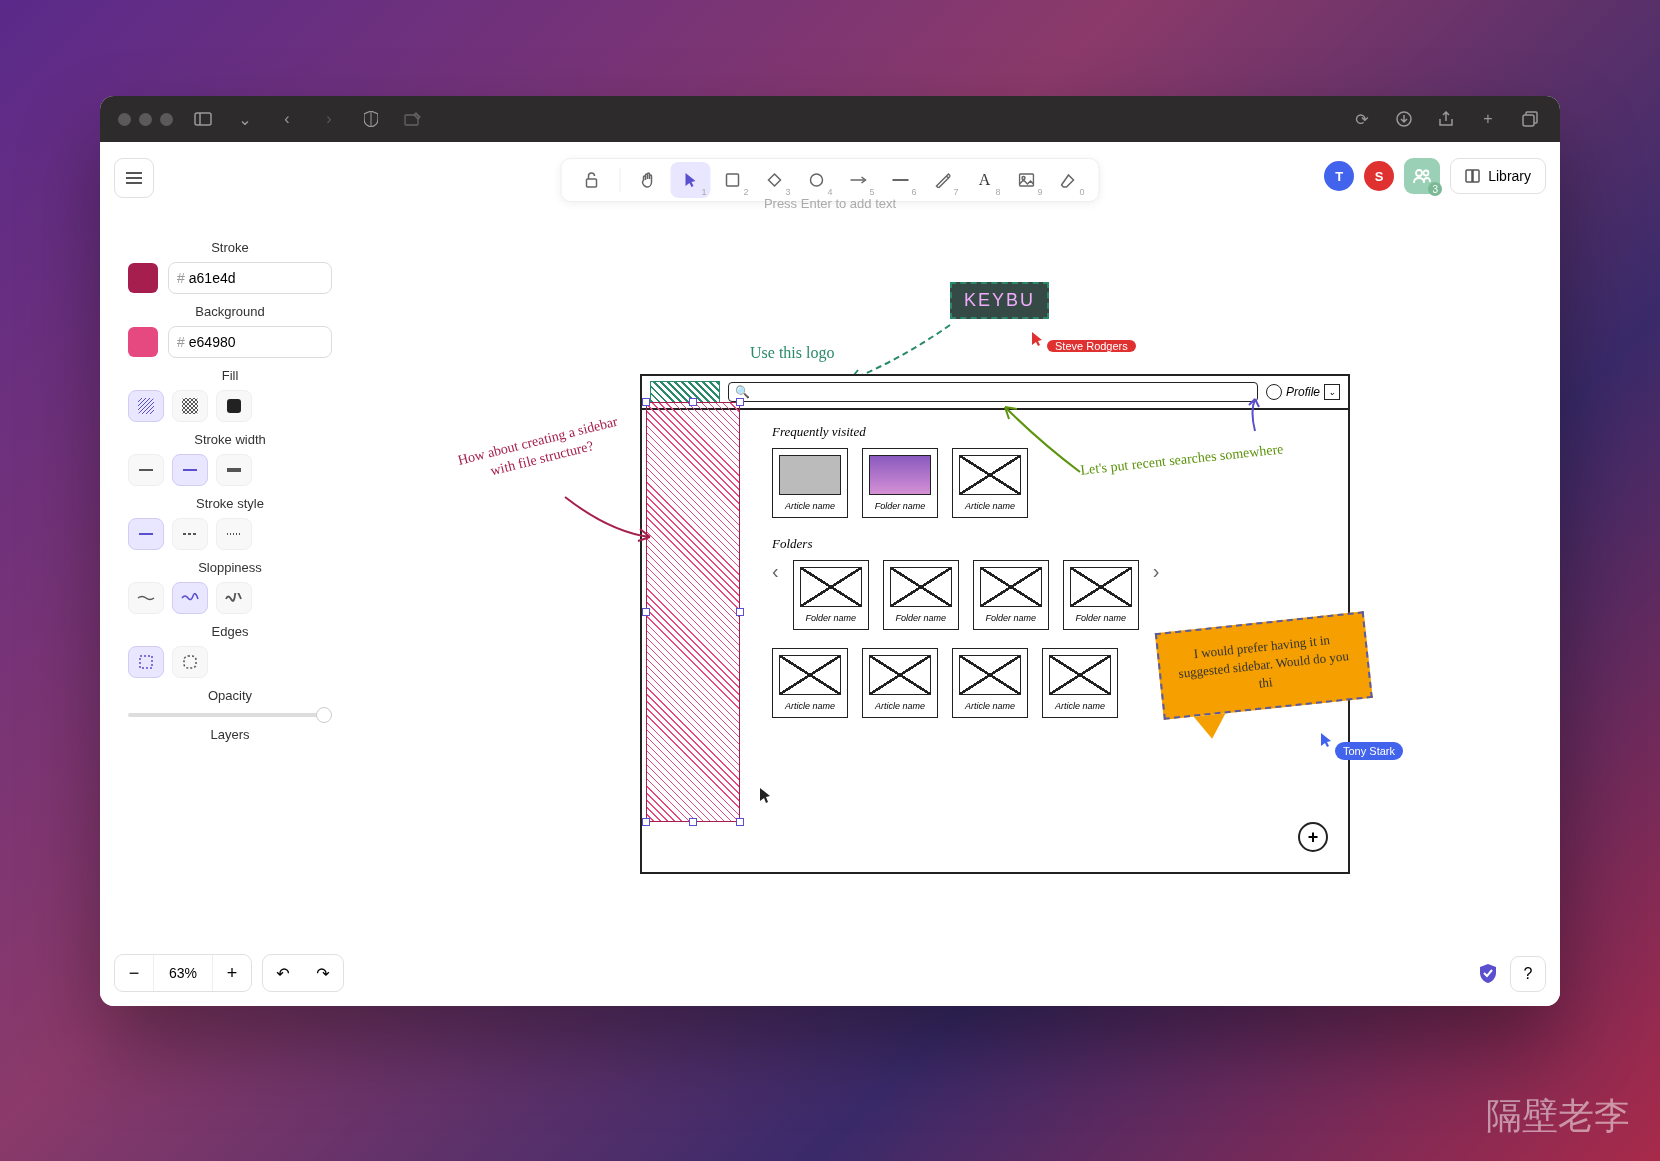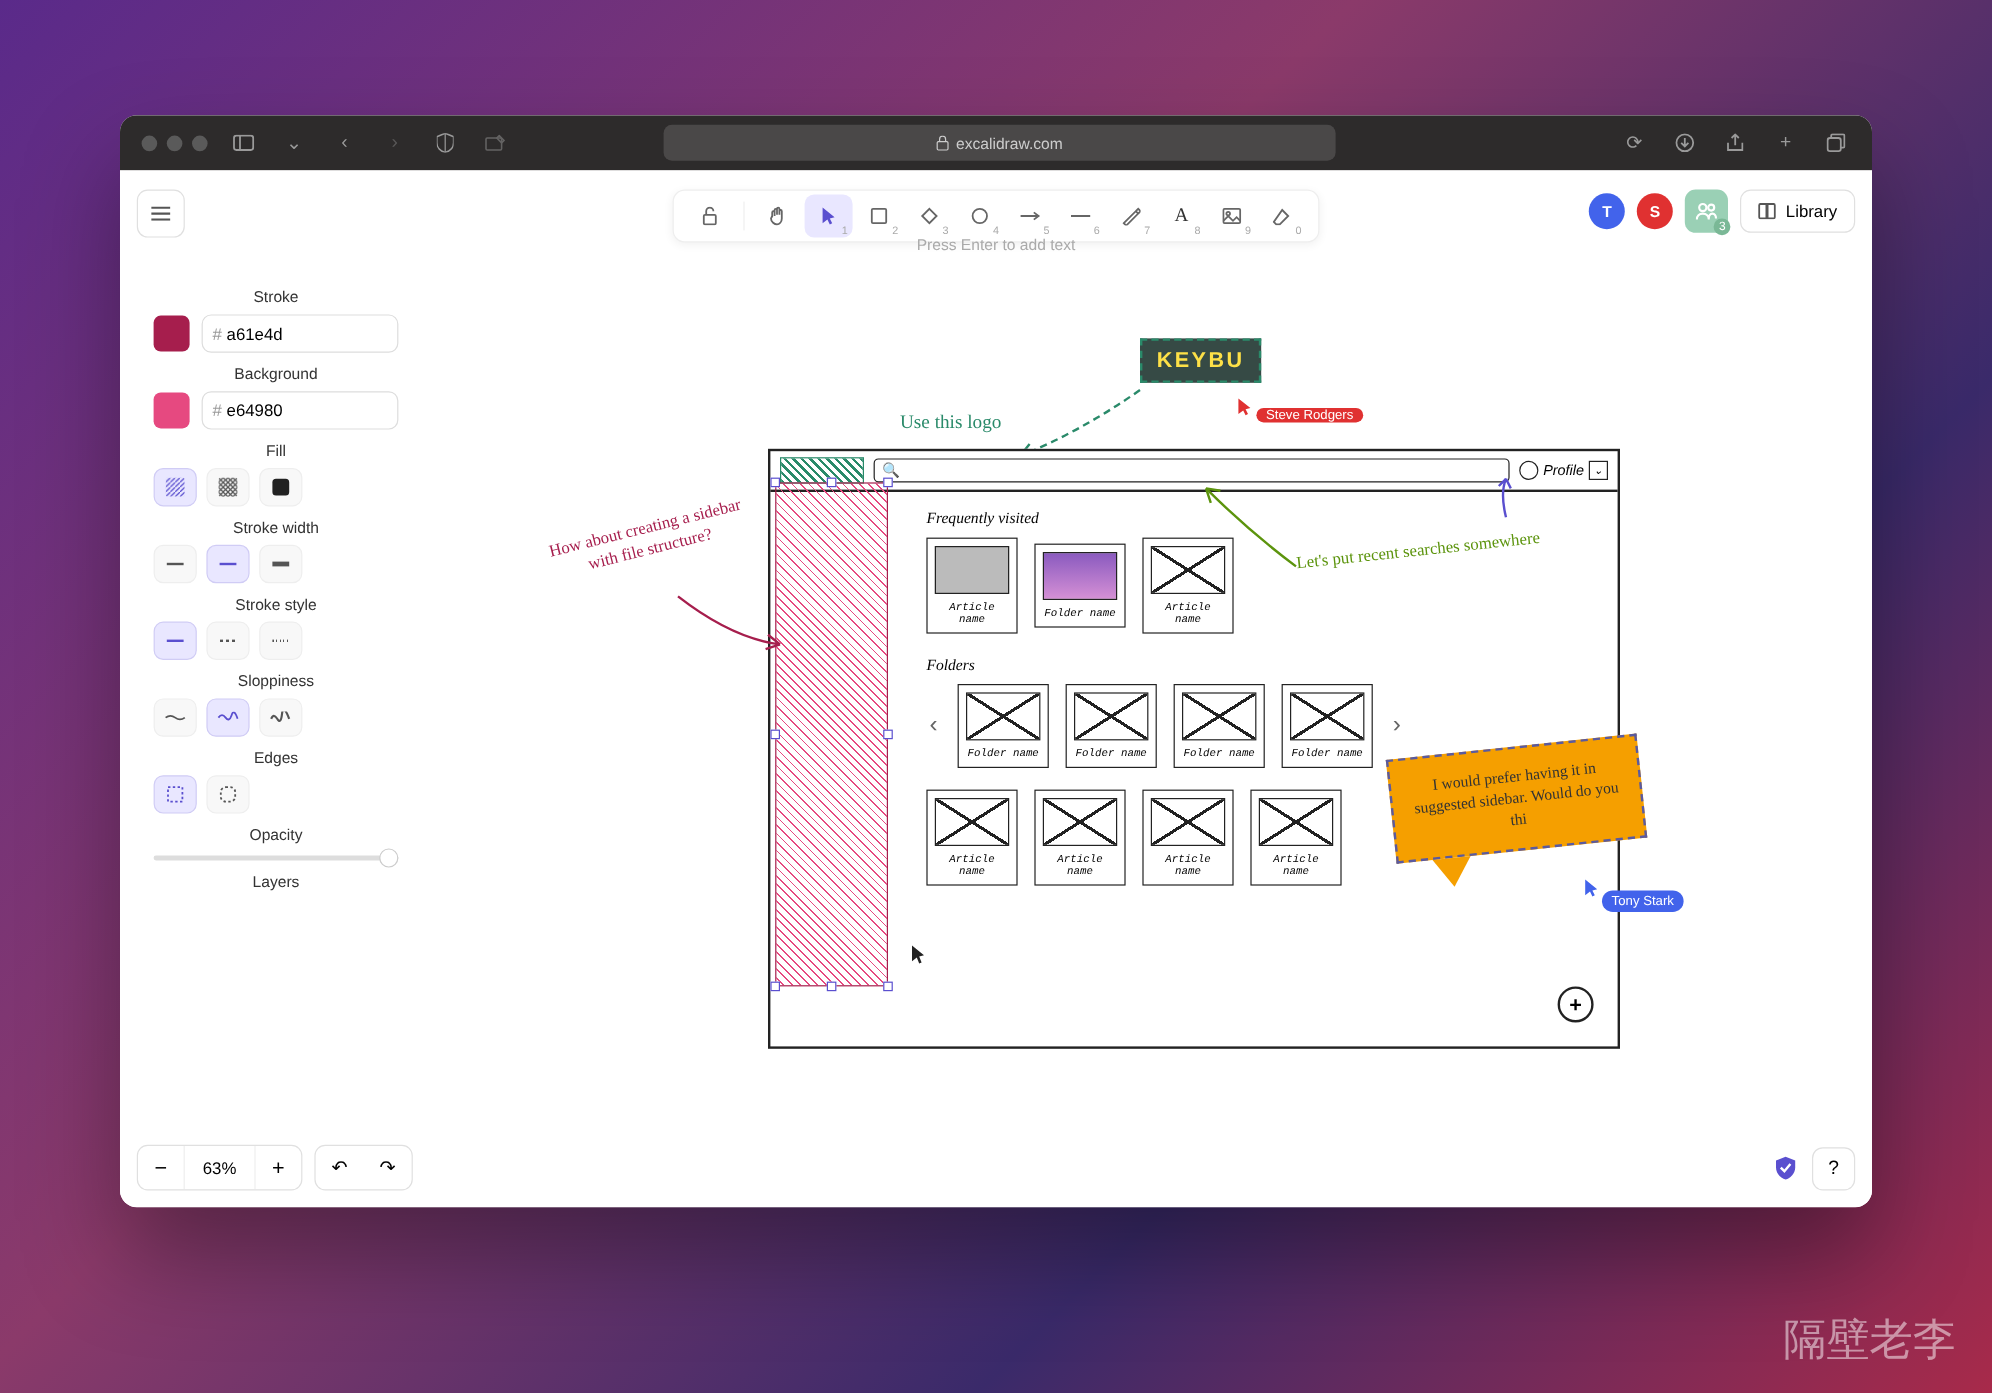--- a/index.html
+++ b/index.html
@@ -85,42 +85,42 @@
   border: 2px solid #222; background: #fff;
 }
 .wf-header { height: 34px; border-bottom: 2px solid #222; display: flex; align-items: center; padding: 0 8px; gap: 8px; }
 .wf-logo-slot { width: 70px; height: 22px; background: repeating-linear-gradient(45deg,#2a8a6a,#2a8a6a 2px,transparent 2px,transparent 5px); border: 1px solid #2a8a6a; }
 .wf-search { flex: 1; height: 20px; border: 1.5px solid #222; border-radius: 4px; display: flex; align-items: center; padding: 0 6px; font-size: 12px; }
 .wf-profile { display: flex; align-items: center; gap: 4px; font-size: 12px; font-style: italic; }
 .wf-profile-circle { width: 16px; height: 16px; border: 1.5px solid #222; border-radius: 50%; }
 .wf-dropdown { width: 16px; height: 16px; border: 1.5px solid #222; display: flex; align-items: center; justify-content: center; font-size: 9px; }
 .wf-body { padding: 14px 20px 14px 130px; }
 .wf-section-title { font-size: 13px; font-style: italic; margin-bottom: 8px; font-family: cursive; }
-.wf-row { display: flex; gap: 14px; align-items: center; margin-bottom: 18px; font-family: Liberation Mono, monospace; }
+.wf-row { display: flex; gap: 14px; align-items: flex-start; margin-bottom: 18px; }
 .wf-card { width: 76px; border: 1.5px solid #222; padding: 6px; text-align: center; }
 .wf-card .thumb { width: 100%; height: 40px; border: 1.5px solid #222; margin-bottom: 6px; position: relative; }
 .wf-card .thumb.x::before, .wf-card .thumb.x::after { content: ''; position: absolute; top: 0; left: 0; right: 0; bottom: 0; }
 .wf-card .thumb.x::before { background: linear-gradient(to top right, transparent 48%, #222 48%, #222 52%, transparent 52%); }
 .wf-card .thumb.x::after { background: linear-gradient(to top left, transparent 48%, #222 48%, #222 52%, transparent 52%); }
 .wf-card .thumb.img1 { background: #bbb; }
 .wf-card .thumb.img2 { background: linear-gradient(#8a5abf,#d590d5); }
 .wf-card-label { font-size: 9px; font-style: italic; }
 .wf-nav { font-size: 20px; color: #666; }
 .wf-plus { width: 30px; height: 30px; border: 2px solid #222; border-radius: 50%; display: flex; align-items: center; justify-content: center; font-size: 18px; font-weight: bold; position: absolute; right: 20px; bottom: 20px; }
 
 .sel-rect {
   position: absolute; left: 286px; top: 160px; width: 94px; height: 420px;
   border: 1.5px solid #a61e4d;
   background: repeating-linear-gradient(45deg, transparent, transparent 4px, #e64980 4px, #e64980 5px);
 }
 .sel-handle { width: 8px; height: 8px; background: #fff; border: 1.5px solid #5a4fcf; position: absolute; }
 
 .logo-box {
   position: absolute; left: 590px; top: 40px; border: 2px dashed #2a8a6a; padding: 6px 12px;
-  background: #364a45; color: #fde047; font-weight: bold; font-size: 18px; letter-spacing: 2px;
+  background: #364a45; color: #f0abfc; font-weight: normal; font-size: 18px; letter-spacing: 2px;
 }
 .logo-arrow { position: absolute; left: 480px; top: 78px; width: 130px; height: 70px; }
 .logo-text { position: absolute; left: 390px; top: 102px; color: #2a8a6a; font-family: cursive; font-size: 16px; }
 
 .red-cursor { position: absolute; left: 671px; top: 89px; }
 .red-label { position: absolute; left: 687px; top: 98px; background: #e03131; color: #fff; font-size: 11px; padding: 0 8px; border-radius: 10px; }
 
 .green-arrow { position: absolute; left: 640px; top: 160px; width: 90px; height: 80px; }
 .green-text { position: absolute; left: 720px; top: 210px; color: #5c940d; font-family: cursive; font-size: 14px; transform: rotate(-6deg); }
 
@@ -164,27 +164,20 @@
           <path d="M7 0L0 3v5c0 4 3 7 7 8 4-1 7-4 7-8V3L7 0z" fill="none" stroke="#9a9a9a" stroke-width="1.3"></path>
           <path d="M7 0v16" stroke="#9a9a9a"></path>
         </svg>
       </div>
     <div class="tb-icon" style="opacity:.5">
         <svg width="18" height="14" fill="none" stroke="#9a9a9a" stroke-width="1.3">
           <rect x="1" y="3" width="13" height="10" rx="1"></rect>
           <path d="M12 1l4 4-2 2-4-4z"></path>
         </svg>
       </div>
-    <div class="addr">
-      <svg width="11" height="13">
-          <rect x="1" y="5" width="9" height="7" rx="1" fill="none" stroke="#ccc"></rect>
-          <path d="M3 5V3a2.5 2.5 0 015 0v2" fill="none" stroke="#ccc"></path>
-        </svg>
-      <span>excalidraw.com</span>
-    </div>
     <div class="tb-right">
       <div class="tb-icon">⟳</div>
       <div class="tb-icon">
           <svg width="16" height="16" fill="none" stroke="#9a9a9a" stroke-width="1.5">
             <circle cx="8" cy="8" r="7"></circle>
             <path d="M8 4v6M5 8l3 3 3-3"></path>
           </svg>
         </div>
       <div class="tb-icon">
           <svg width="14" height="16" fill="none" stroke="#9a9a9a" stroke-width="1.5">

